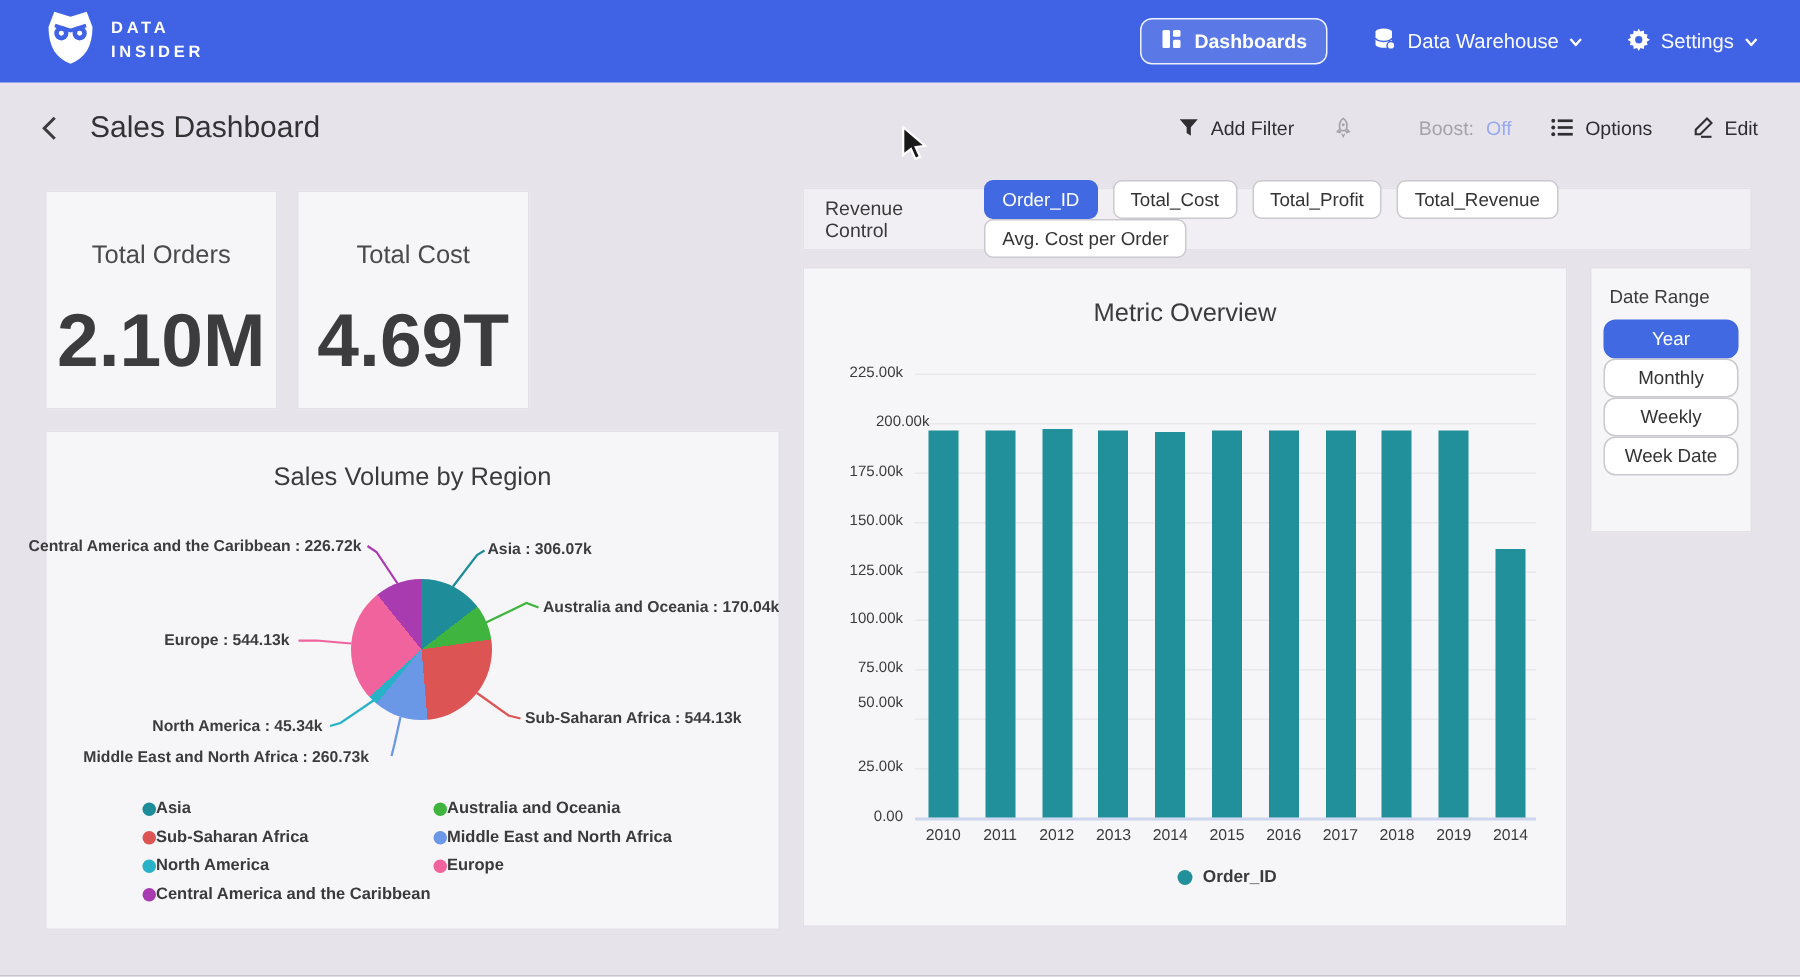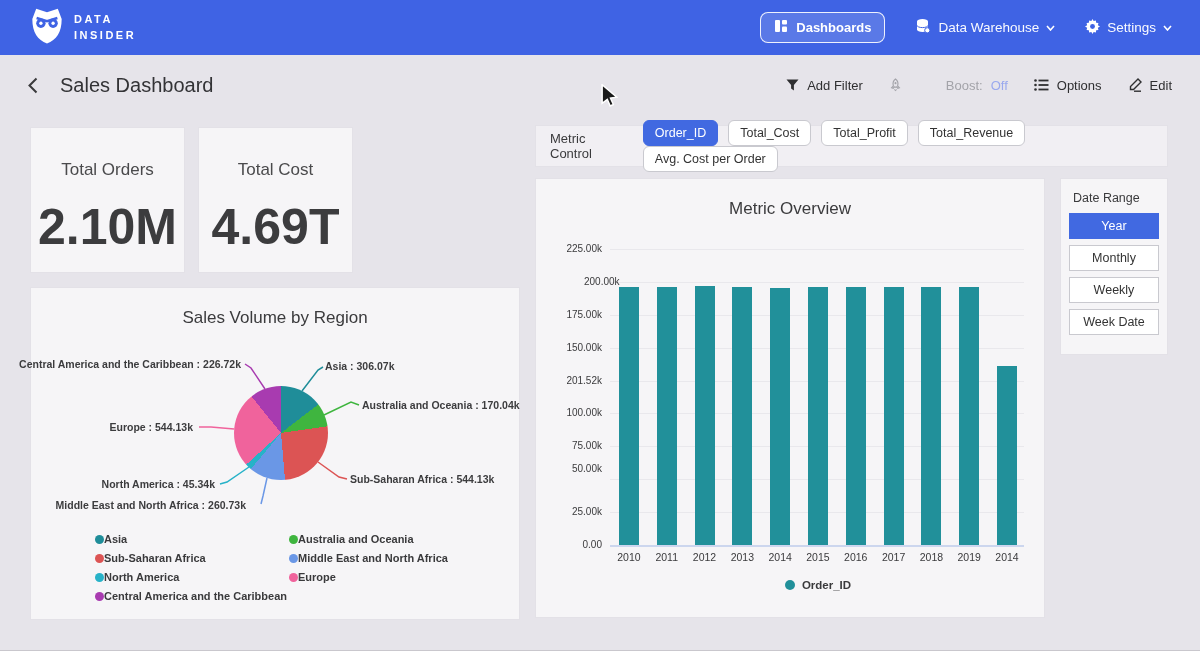--- a/index.html
+++ b/index.html
@@ -50,22 +50,22 @@
   .barcell{flex:1;position:relative;}
   .bar{position:absolute;bottom:0;left:50%;transform:translateX(-50%);width:20px;background:#21909a;}
   .xlabels{position:absolute;left:74px;top:372px;width:416px;display:flex;}
   .xlab{flex:1;text-align:center;font-size:10.5px;color:#3a3a3c;}
   .bar-legend{position:absolute;left:74px;top:400px;width:416px;display:flex;justify-content:center;}
   .legend-item{display:flex;align-items:center;gap:7px;font-size:11.5px;font-weight:bold;color:#3a3a3c;cursor:pointer;}
   .dot{width:10px;height:10px;border-radius:50%;}
   
   .date-card{left:1060px;top:178px;width:108px;height:177px;padding:10px 8px;}
   .date-label{font-size:12.5px;color:#3a3a3c;margin:2px 0 8px 4px;}
-  .dbtn{display:block;width:100%;margin-bottom:6px;padding:5px 0;text-align:center;font-size:12.5px;
-        border-radius:0;border:1px solid #c9c9cf;background:#fff;color:#333;cursor:pointer;font-family:inherit;}
+  .dbtn{display:block;width:100%;padding:5px 0;text-align:center;font-size:12.5px;
+        border-radius:8px;border:1px solid #c9c9cf;background:#fff;color:#333;cursor:pointer;font-family:inherit;}
   .dbtn.active{background:#4169e1;border-color:#4169e1;color:#fff;}
   
   .pie-card{left:30px;top:287px;width:490px;height:333px;}
   .pie{position:absolute;left:203px;top:98px;width:94px;height:94px;border-radius:50%;cursor:pointer;}
   .pie-label{position:absolute;font-size:10.5px;font-weight:bold;color:#3c3c3e;white-space:nowrap;}
   .leader{position:absolute;left:0;top:0;pointer-events:none;}
   .pie-legend-col{position:absolute;top:245px;}
   .pl-item{display:flex;align-items:center;margin-bottom:7px;font-size:11px;font-weight:bold;color:#3a3a3c;cursor:pointer;}
   .pl-dot{width:9px;height:9px;border-radius:50%;flex:none;}
   
@@ -180,37 +180,37 @@
   <div class="card kpi" style="left:30px;top:127px">
     <div class="kpi-label">Total Orders</div>
     <div class="kpi-value">2.10M</div>
   </div>
   <div class="card kpi" style="left:198px;top:127px">
     <div class="kpi-label">Total Cost</div>
     <div class="kpi-value">4.69T</div>
   </div>
 
   <div class="metric-strip">
-    <span class="metric-strip-label">Metric Control</span>
+    <span class="metric-strip-label">Revenue Control</span>
     <span id="metric-buttons"><button class="mbtn active">Order_ID</button><button class="mbtn">Total_Cost</button><button class="mbtn">Total_Profit</button><button class="mbtn">Total_Revenue</button><button class="mbtn">Avg. Cost per Order</button></span>
   </div>
 
   <div class="card chart-card">
     <div class="chart-title">Metric Overview</div>
     <div class="plot" id="bar-plot">
         <div class="gridline" style="top: 0px;"></div>
         <div class="ytick" style="top: -6px;">225.00k</div>
         <div class="gridline" style="top: 32.8889px;"></div>
         <div class="ytick" style="top: 26.8889px; padding-left: 48px;">200.00k</div>
         <div class="gridline" style="top: 65.7778px;"></div>
         <div class="ytick" style="top: 59.7778px;">175.00k</div>
         <div class="gridline" style="top: 98.6667px;"></div>
         <div class="ytick" style="top: 92.6667px;">150.00k</div>
         <div class="gridline" style="top: 131.556px;"></div>
-        <div class="ytick" style="top: 125.556px;">201.52k</div>
+        <div class="ytick" style="top: 125.556px;">125.00k</div>
         <div class="gridline" style="top: 164.444px;"></div>
         <div class="ytick" style="top: 158.444px;">100.00k</div>
         <div class="gridline" style="top: 197.333px;"></div>
         <div class="ytick" style="top: 191.333px;">75.00k</div>
         <div class="gridline" style="top: 230.222px;"></div>
         <div class="ytick" style="top: 214px;">50.00k</div>
         <div class="gridline" style="top: 263.111px;"></div>
         <div class="ytick" style="top: 257.111px;">25.00k</div>
         <div class="gridline base" style="top: 296px;"></div>
         <div class="ytick" style="top: 290px;">0.00</div>

